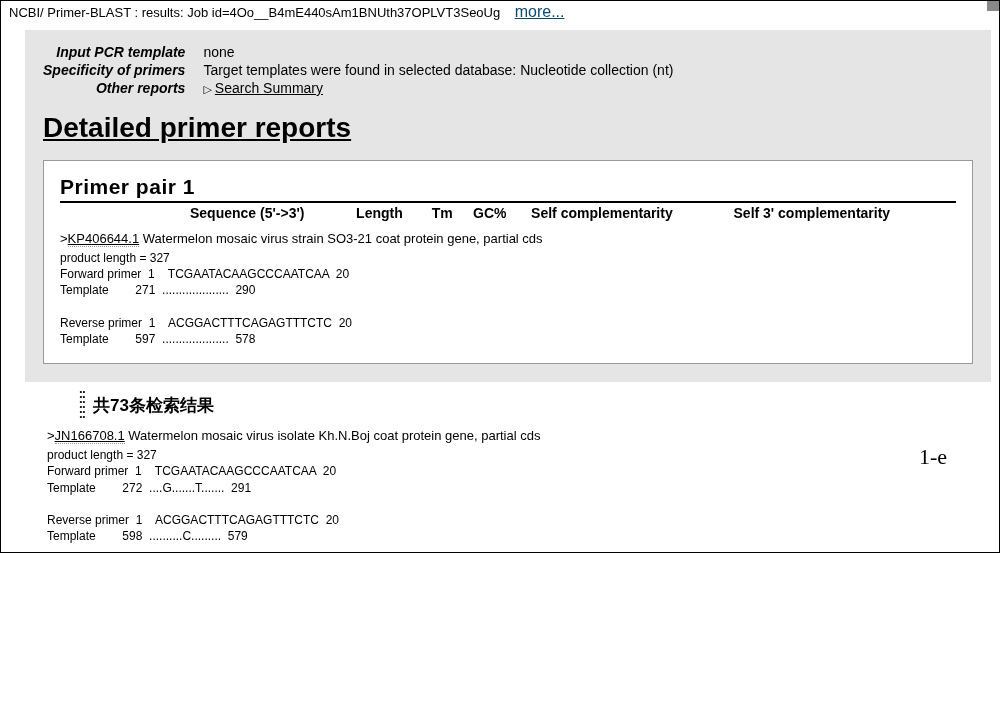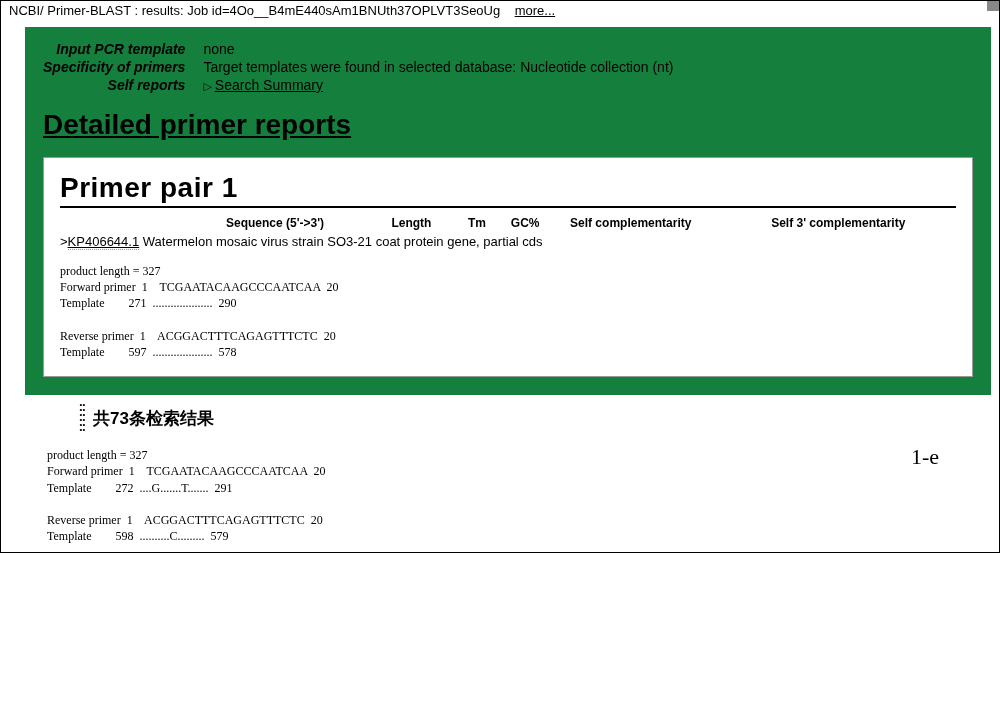--- a/index.html
+++ b/index.html
@@ -21,28 +21,28 @@
       width: 12px;
       height: 10px;
       background: #888;
     }
     .header-bar {
       padding: 2px 8px 4px 8px;
       font-size: 13px;
       border-bottom: 1px solid transparent;
     }
     .header-bar a {
-      color: #000000;
-      text-decoration: underline;
-      font-size: 13px;
+      color: #0c4a6e;
+      text-decoration: underline;
+      font-size: 16px;
     }
     .job-id { font-family: Liberation Sans, sans-serif; }
     .gray-panel {
       margin: 4px 8px 4px 24px;
-      background: #15803d;
+      background: #e5e5e5;
       padding: 14px 18px 18px 18px;
     }
     .info-rows {
       display: table;
       margin-bottom: 14px;
     }
     .info-row {
       display: table-row;
     }
     .info-label {
@@ -70,64 +70,64 @@
       font-weight: bold;
       text-decoration: underline;
       margin: 4px 0 16px 0;
     }
     .white-card {
       background: #fff;
       border: 1px solid #999;
       padding: 14px 16px 16px 16px;
     }
     .pair-title {
-      font-size: 28px;
+      font-size: 21px;
       font-weight: bold;
       border-bottom: 2px solid #000;
       padding-bottom: 2px;
-      margin-bottom: 6px;
+      margin-bottom: 0;
       letter-spacing: 0.5px;
     }
     table.primer-tbl {
       border-collapse: collapse;
       width: 100%;
-      font-size: 12px;
-      margin-left: 36px;
+      font-size: 14px;
     }
     table.primer-tbl th {
       text-align: left;
       font-weight: bold;
       padding: 2px 10px 4px 0;
       vertical-align: bottom;
     }
     table.primer-tbl th:first-child { width: 130px; }
     table.primer-tbl td {
       padding: 2px 10px 2px 0;
       vertical-align: top;
     }
     .rowname { font-weight: bold; }
     .subhead {
       font-weight: bold;
       margin-top: 14px;
       border-bottom: 1px solid #aaa;
       padding-bottom: 2px;
     }
     .acc-line {
+      margin-top: 6px;
       font-size: 13px;
     }
     .acc-line a {
       text-decoration: underline;
       color: #000;
       border-bottom: 1px dotted #999;
     }
     pre.align {
-      font-family: Liberation Serif, serif;
+      font-family: Liberation Sans, sans-serif;
       font-size: 12px;
       line-height: 1.35;
-      margin-top: 14px;
+      margin-top: 4px;
       white-space: pre;
     }
     .ellipsis-block {
       margin: 8px 0 8px 30px;
       display: flex;
       align-items: center;
     }
     .vdots {
       display: inline-block;
       width: 10px;
@@ -137,21 +137,21 @@
       letter-spacing: -1px;
     }
     .vdots span { display:block; height:5px; }
     .elabel {
       font-weight: bold;
       font-size: 17px;
       margin-left: 6px;
     }
     .fig-label {
       position: absolute;
-      right: 52px;
+      right: 44px;
       bottom: 74px;
       font-size: 22px;
       font-family: "Times New Roman", serif;
     }
     .lower-block {
       margin: 0 8px 8px 40px;
       padding-left: 6px;
       position: relative;
     }
   </style>
@@ -173,21 +173,21 @@
     <div class="info-rows">
       <div class="info-row">
         <div class="info-label">Input PCR template</div>
         <div class="info-value">none</div>
       </div>
       <div class="info-row">
         <div class="info-label">Specificity of primers</div>
         <div class="info-value">Target templates were found in selected database: Nucleotide collection (nt)</div>
       </div>
       <div class="info-row">
-        <div class="info-label">Self reports</div>
+        <div class="info-label">Other reports</div>
         <div class="info-value">
           <span class="tri">▷</span><a href="#">Search Summary</a>
         </div>
       </div>
     </div>
 
     <div class="big-title">Detailed primer reports</div>
 
     <div class="white-card">
 
@@ -229,20 +229,23 @@
         <span>• •</span>
           <span>• •</span>
           <span>• •</span>
           <span>• •</span>
           <span>• •</span>
           <span>• •</span>
       </span>
       <span class="elabel">共73条检索结果</span>
     </div>
 
+    <div class="acc-line">
+      &gt;<a href="#">JN166708.1</a><span> Watermelon mosaic virus isolate Kh.N.Boj coat protein gene, partial cds</span>
+    </div>
 
     <pre class="align">product length = 327
 Forward primer  1    TCGAATACAAGCCCAATCAA  20
 Template        272  ....G.......T.......  291
 
 Reverse primer  1    ACGGACTTTCAGAGTTTCTC  20
 Template        598  ..........C.........  579</pre>
 
     <div class="fig-label">1-e</div>
   </div>

